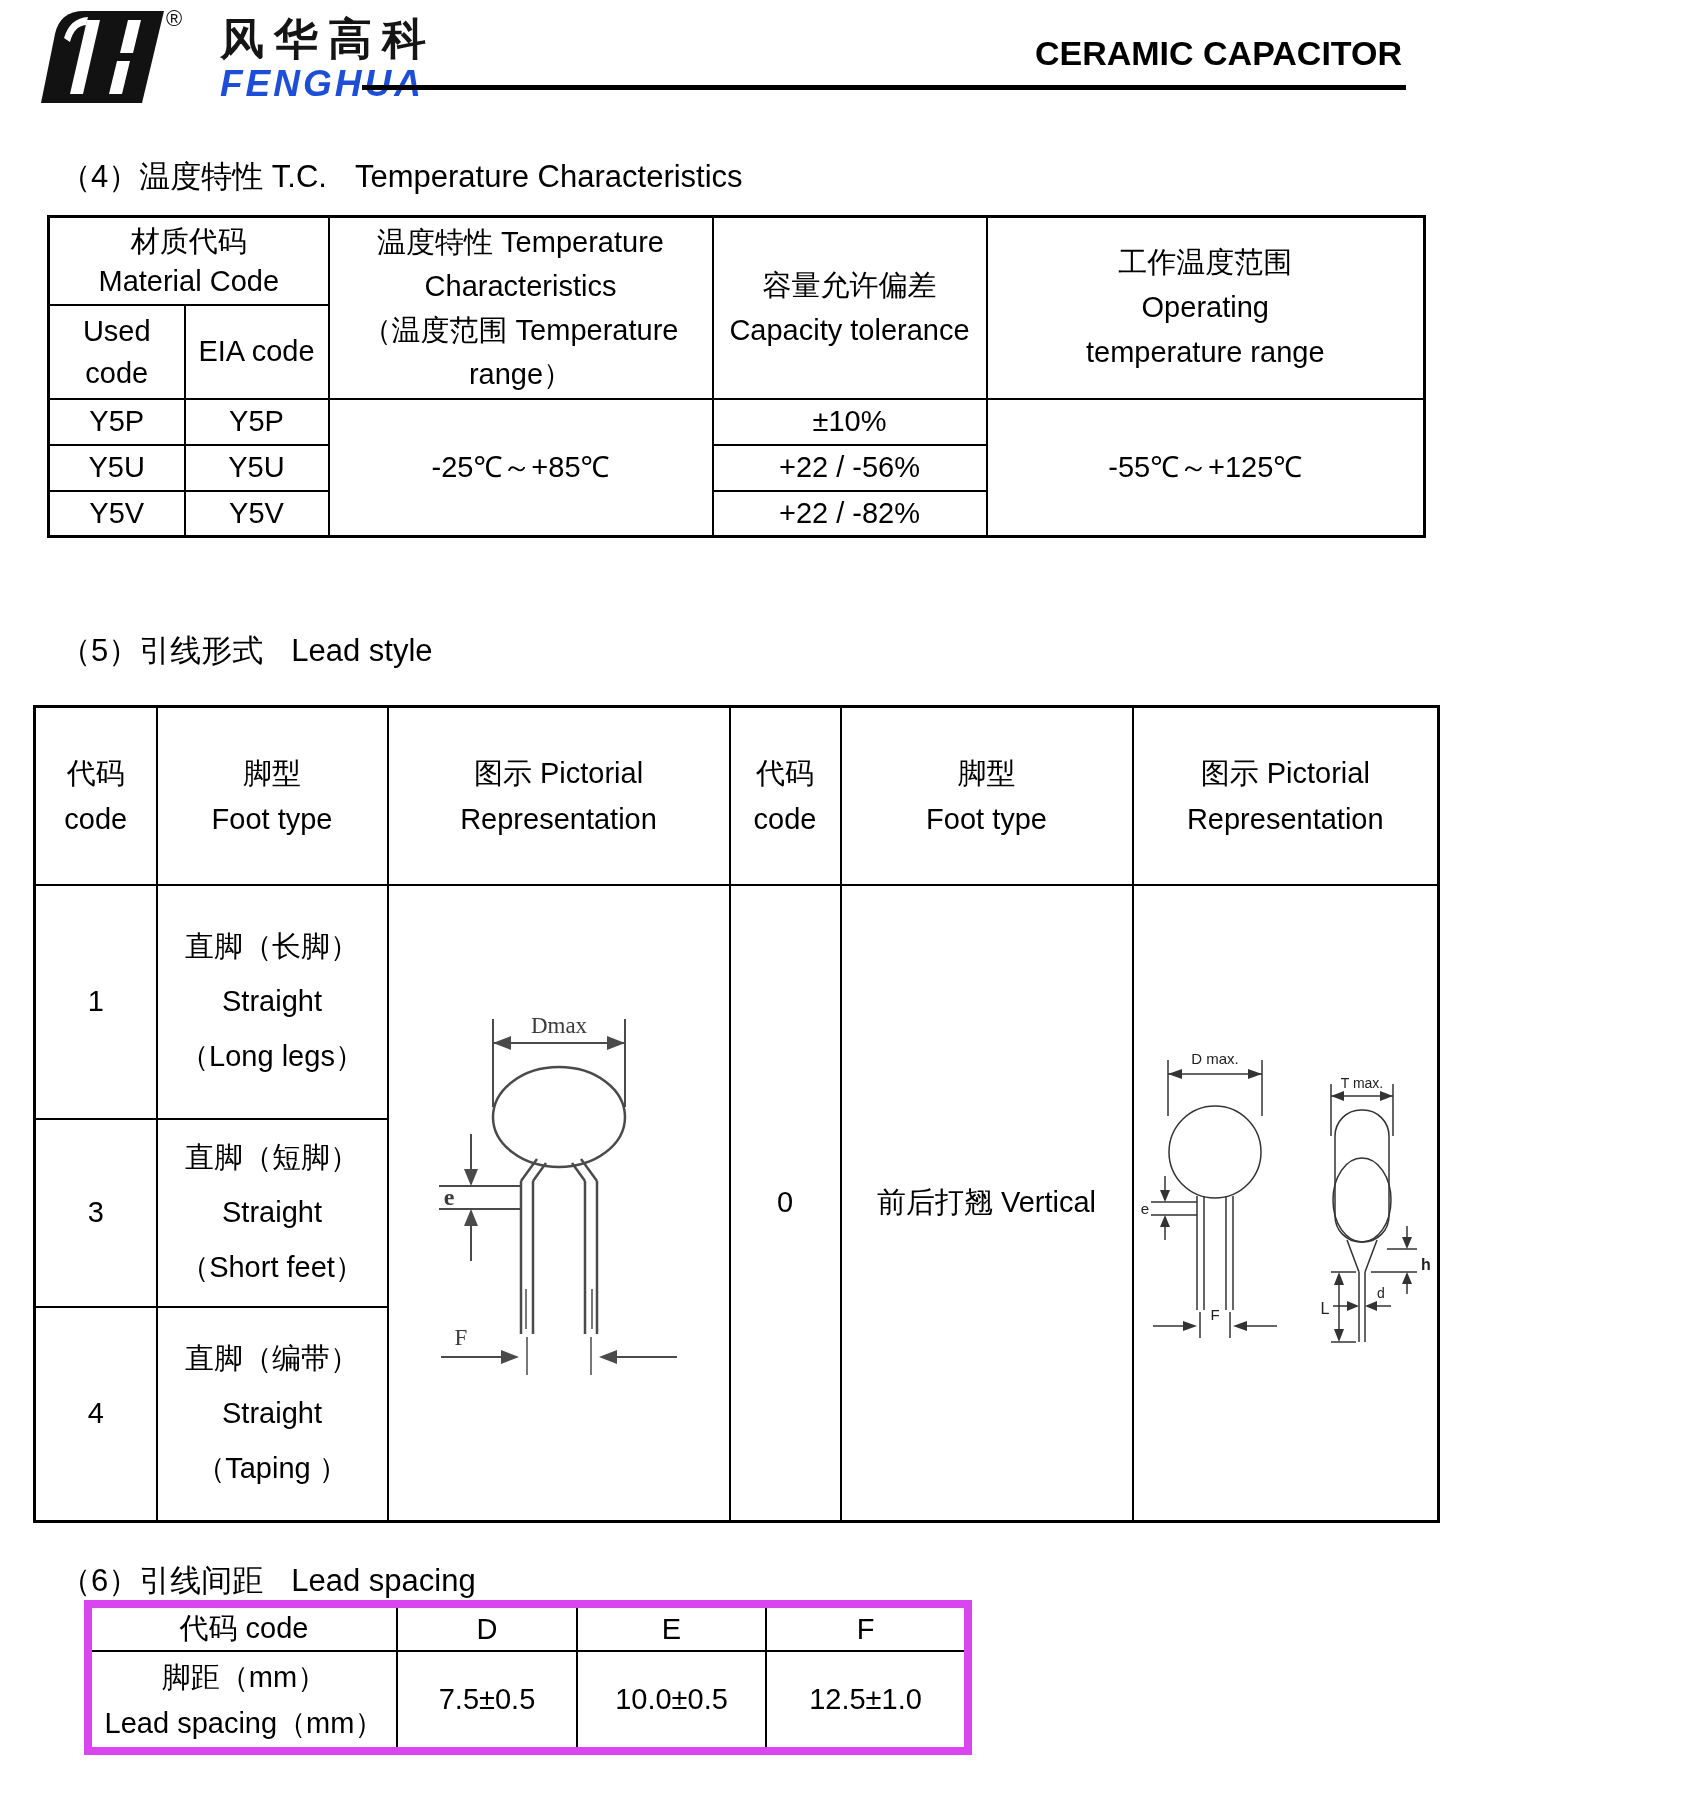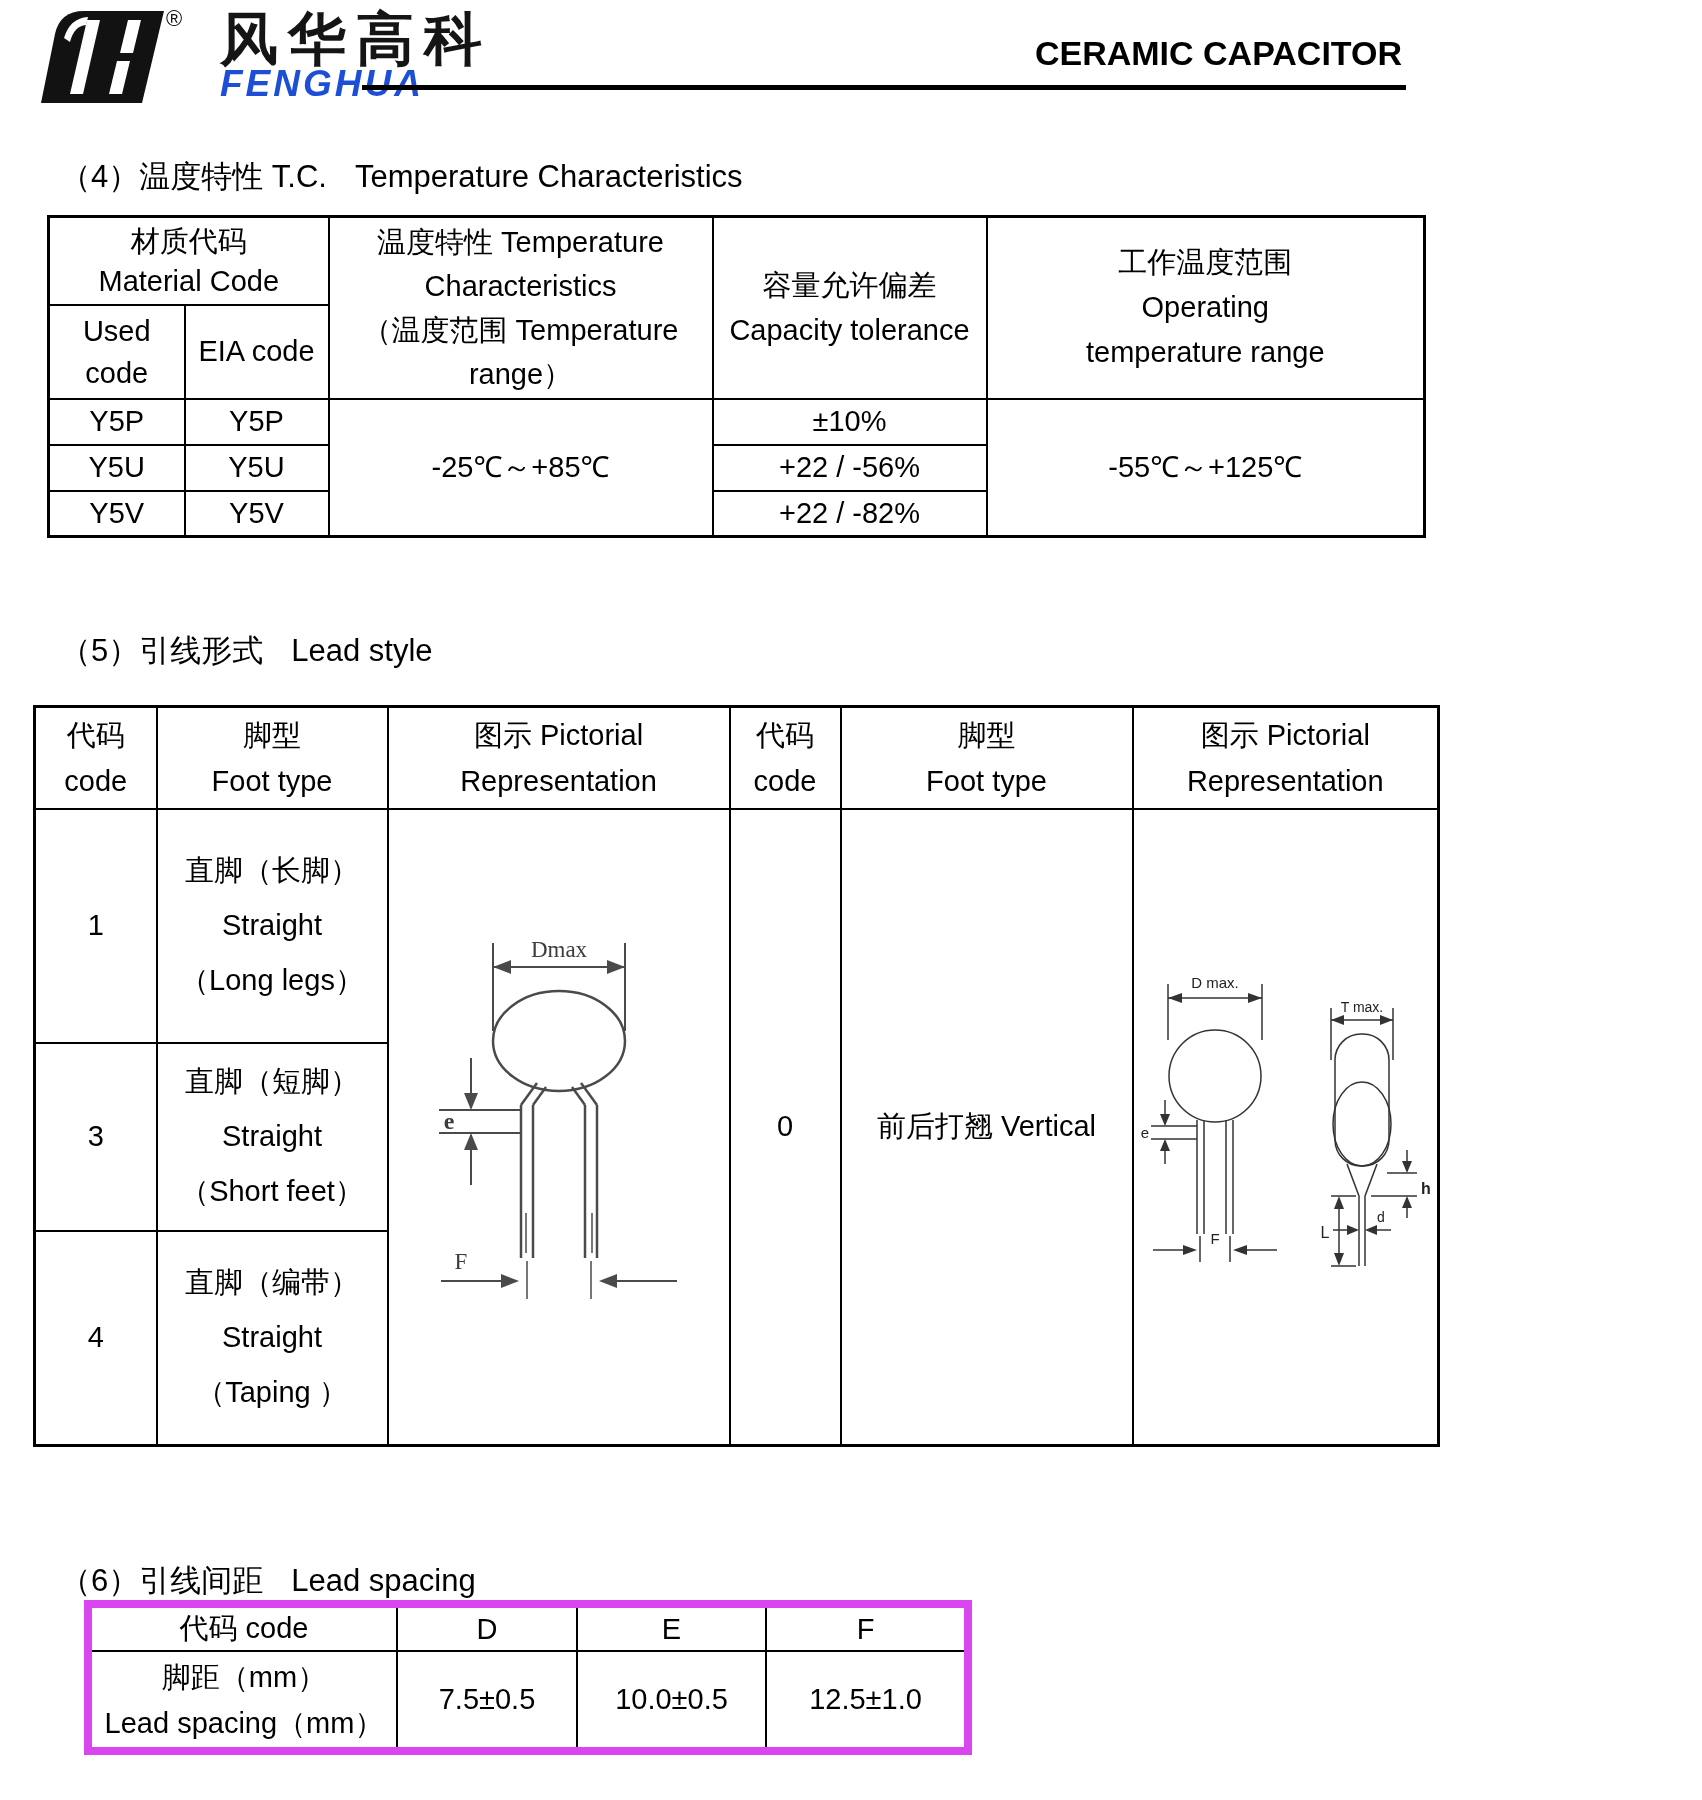--- a/index.html
+++ b/index.html
@@ -7,40 +7,40 @@
   .page {
     position:relative; width:1702px; height:1800px; background:#fff;
     font-family:"Liberation Sans", sans-serif; color:#000; overflow:hidden;
   }
 
   
   .logo { position:absolute; left:40px; top:8px; display:flex; align-items:flex-start; }
   .logo-mark { position:relative; width:150px; height:98px; }
   .reg { position:absolute; left:126px; top:-2px; font-size:22px; color:#111; }
   .brand { margin-left:30px; margin-top:6px; }
-  .brand-cn { font-size:58px; font-weight:700; letter-spacing:10px; color:#151515; line-height:50px; }
+  .brand-cn { font-size:44px; font-weight:700; letter-spacing:10px; color:#151515; line-height:50px; }
   .brand-en { font-size:37px; font-weight:700; letter-spacing:3px; color:#1d4ed8; line-height:40px;font-style:italic; }
   .doc-title { position:absolute; top:34px; right:300px; font-size:34px; font-weight:700; white-space:nowrap; }
   .header-rule { position:absolute; left:362px; top:85px; width:1044px; height:5px; background:#000; }
 
   
   .sec-title { position:absolute; left:60px; font-size:31px; white-space:nowrap; }
   .sec-title .en { margin-left:28px; }
   #s4t { top:156px; } #s5t { top:630px; } #s6t { top:1528px;margin-top:32px; }
 
   
   table { border-collapse:collapse; position:absolute; table-layout:fixed; background:#fff; }
   th, td { border:2px solid #000; text-align:center; vertical-align:middle;
            font-weight:400; font-size:29px; padding:0; color:#000; }
   .t4 { left:47px;  top:215px;  width:1376px; border:3px solid #000; }
   .t5 { left:33px;  top:705px;  width:1404px; border:3px solid #000; }
   .t6 { left:84px;  top:1600px; width:880px;  border:8px solid #d946ef; }
 
   .t4 tr.h1 { height:88px; }  .t4 tr.h2 { height:94px; }  .t4 tr.dr { height:46px; }
-  .t5 tr.h  { height:102px; } .t5 tr.r1 { height:234px; } .t5 tr.r3 { height:188px; } .t5 tr.r4 { height:215px; }
+  .t5 tr.h  { height:178px; } .t5 tr.r1 { height:234px; } .t5 tr.r3 { height:188px; } .t5 tr.r4 { height:215px; }
   .t6 tr.h  { height:47px; }  .t6 tr.d  { height:100px; }
 
   .l40 { line-height:40px;margin-left:48px; } .l42 { line-height:42px; } .l44 { line-height:44px; }
   .l45 { line-height:45px; } .l46 { line-height:46px; } .l55 { line-height:55px; }
 
   .pic { background:#fff; }
   .d1 text { font-family:"Liberation Serif", serif; fill:#3c3c3c; }
   .d2 text { font-family:"Liberation Sans", sans-serif; fill:#222; }
 </style>
 </head>

